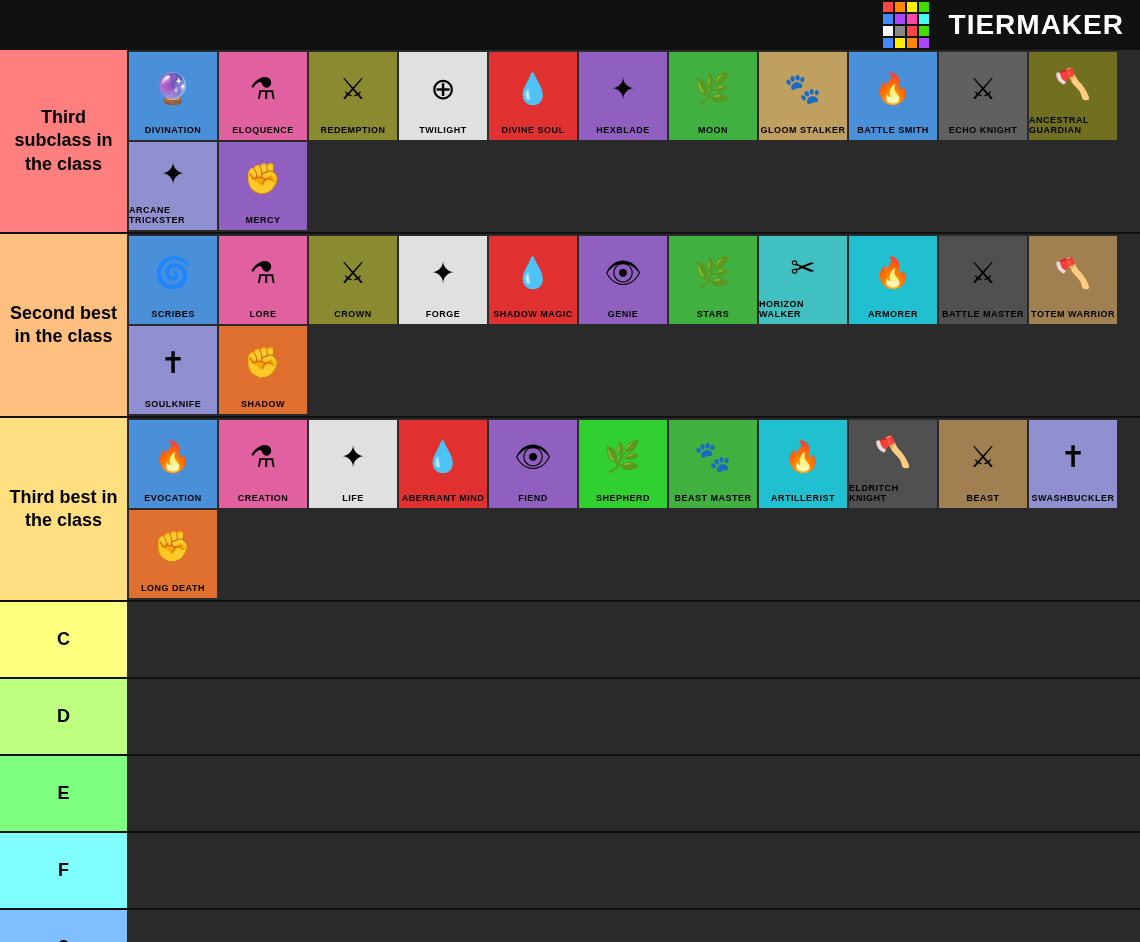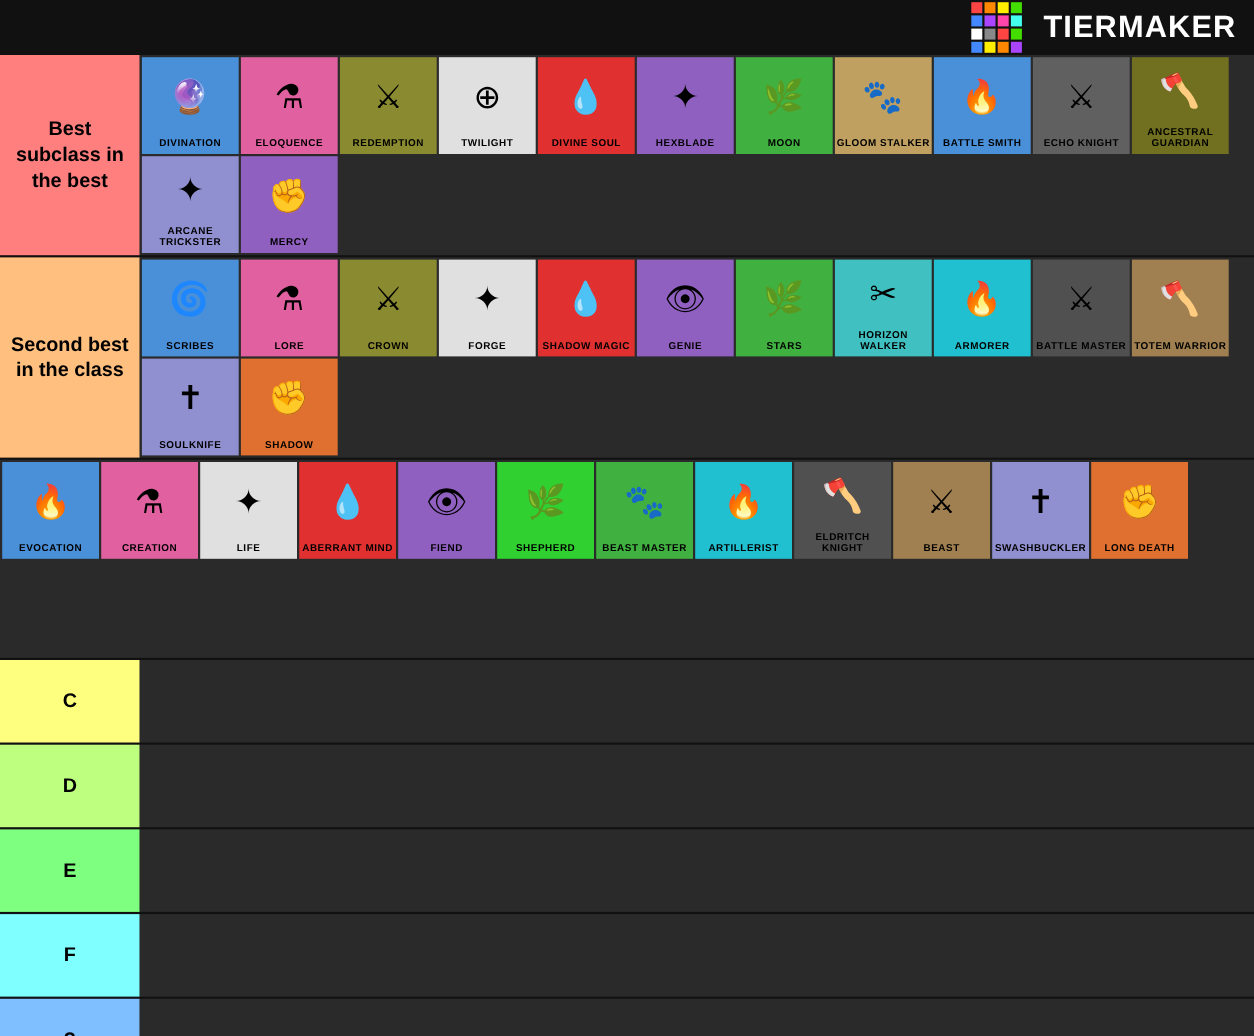--- a/index.html
+++ b/index.html
@@ -92,21 +92,20 @@
       flex: 1;
       display: flex;
       align-items: center;
       justify-content: center;
       width: 100%;
     }
 
     .card-label {
       font-size: 9px;
       font-weight: bold;
-      text-align: center;
       color: #000;
       line-height: 1.1;
       letter-spacing: 0.5px;
       text-transform: uppercase;
     }
   </style>
 </head>
 <body>
 
 <div>
@@ -130,21 +129,21 @@
           <div class="logo-cell" style="background-color: rgb(255, 238, 0);"></div>
           <div class="logo-cell" style="background-color: rgb(255, 136, 0);"></div>
           <div class="logo-cell" style="background-color: rgb(170, 68, 255);"></div>
         </div>
       <span class="logo-title">TIERMAKER</span>
     </div>
   </div>
 
   <div id="tier-list">
       <div class="tier-row" style="min-height: 182px;">
-        <div class="tier-label" style="background-color: rgb(255, 127, 127);">Best subclass in the best</div>
+        <div class="tier-label" style="background-color: rgb(255, 127, 127);">Third subclass in the class</div>
         <div class="tier-content">
           <div class="card" style="background-color: rgb(74, 144, 217);">
             <div class="card-icon" style="font-size: 30px;">🔮</div>
             <div class="card-label">DIVINATION</div>
           </div>
           <div class="card" style="background-color: rgb(224, 96, 160);">
             <div class="card-icon" style="font-size: 30px;">⚗</div>
             <div class="card-label">ELOQUENCE</div>
           </div>
           <div class="card" style="background-color: rgb(138, 138, 48);">
@@ -244,20 +243,21 @@
             <div class="card-icon" style="font-size: 30px;">✝</div>
             <div class="card-label">SOULKNIFE</div>
           </div>
           <div class="card" style="background-color: rgb(224, 112, 48);">
             <div class="card-icon" style="font-size: 30px;">✊</div>
             <div class="card-label">SHADOW</div>
           </div>
         </div>
       </div>
       <div class="tier-row" style="min-height: 182px;">
+        <div class="tier-label" style="background-color: rgb(255, 223, 127);">Third best in the class</div>
         <div class="tier-content">
           <div class="card" style="background-color: rgb(74, 144, 217);">
             <div class="card-icon" style="font-size: 30px;">🔥</div>
             <div class="card-label">EVOCATION</div>
           </div>
           <div class="card" style="background-color: rgb(224, 96, 160);">
             <div class="card-icon" style="font-size: 30px;">⚗</div>
             <div class="card-label">CREATION</div>
           </div>
           <div class="card" style="background-color: rgb(224, 224, 224);">

